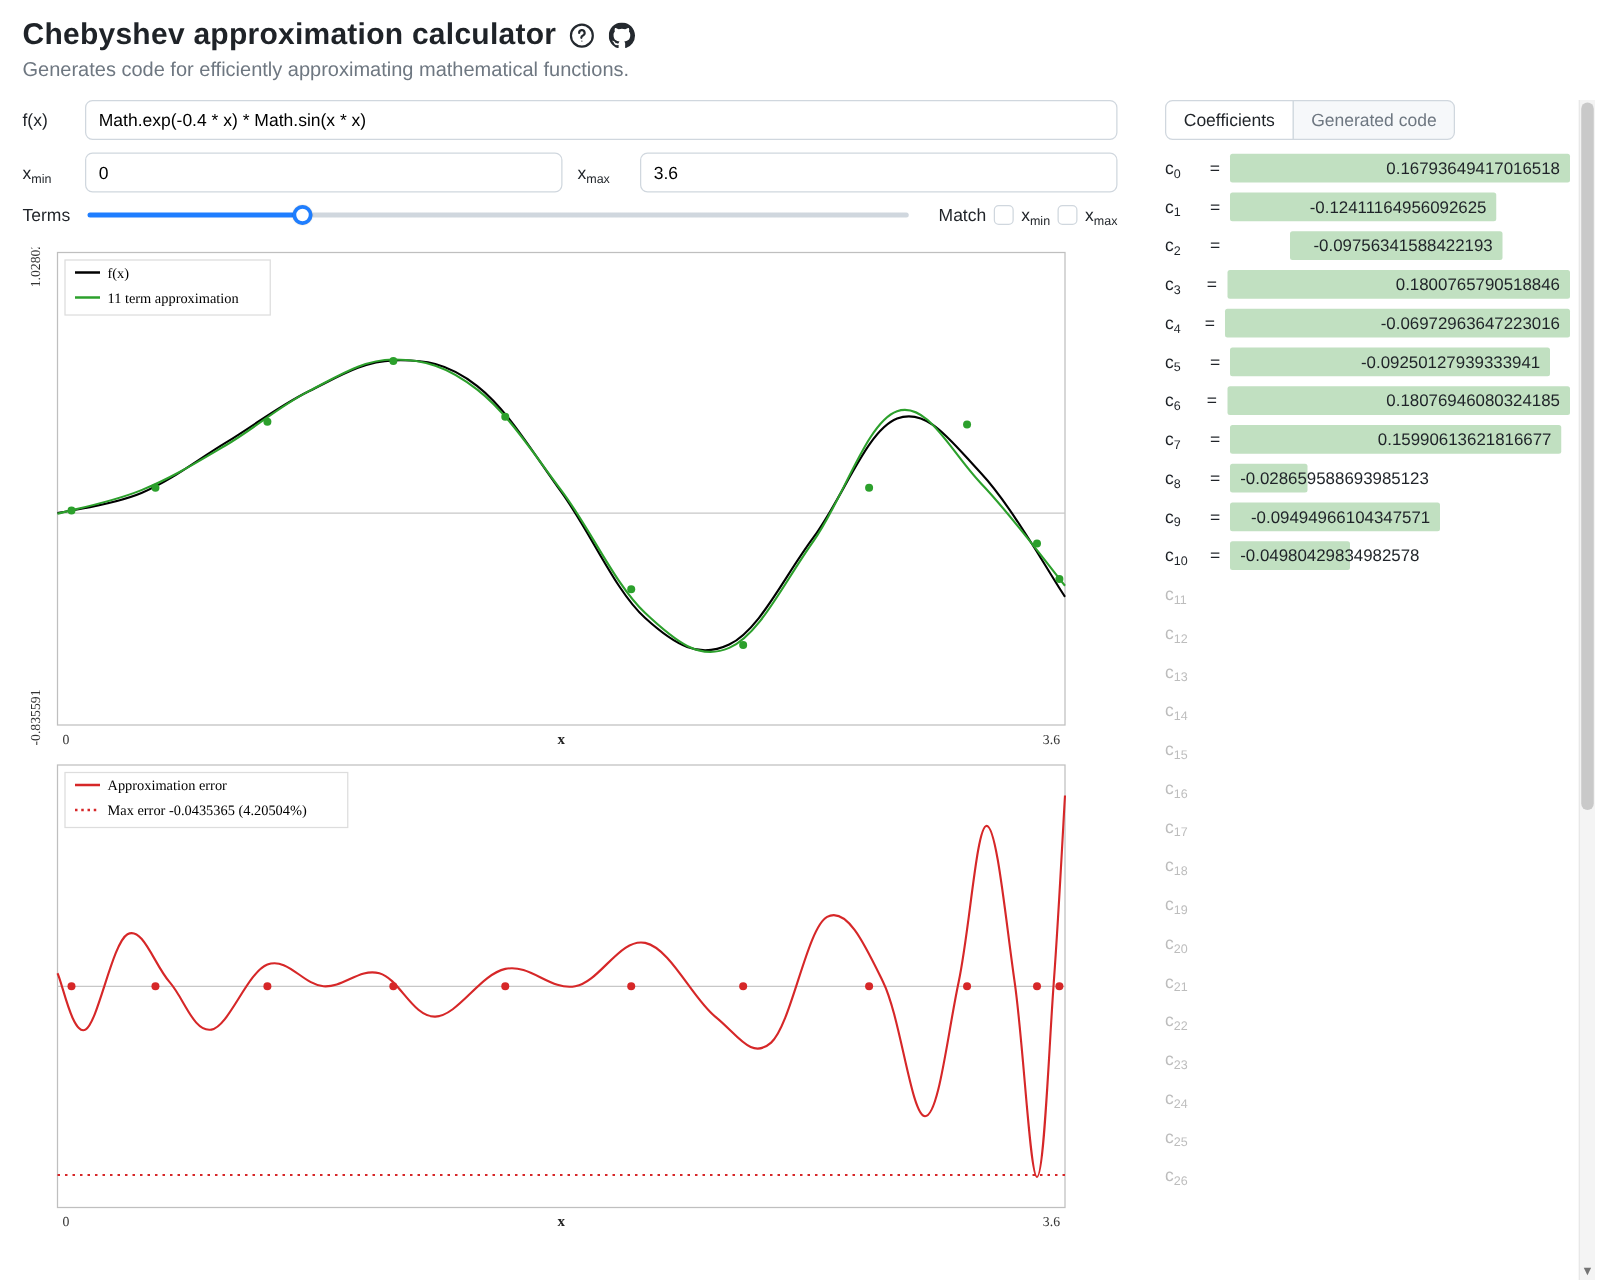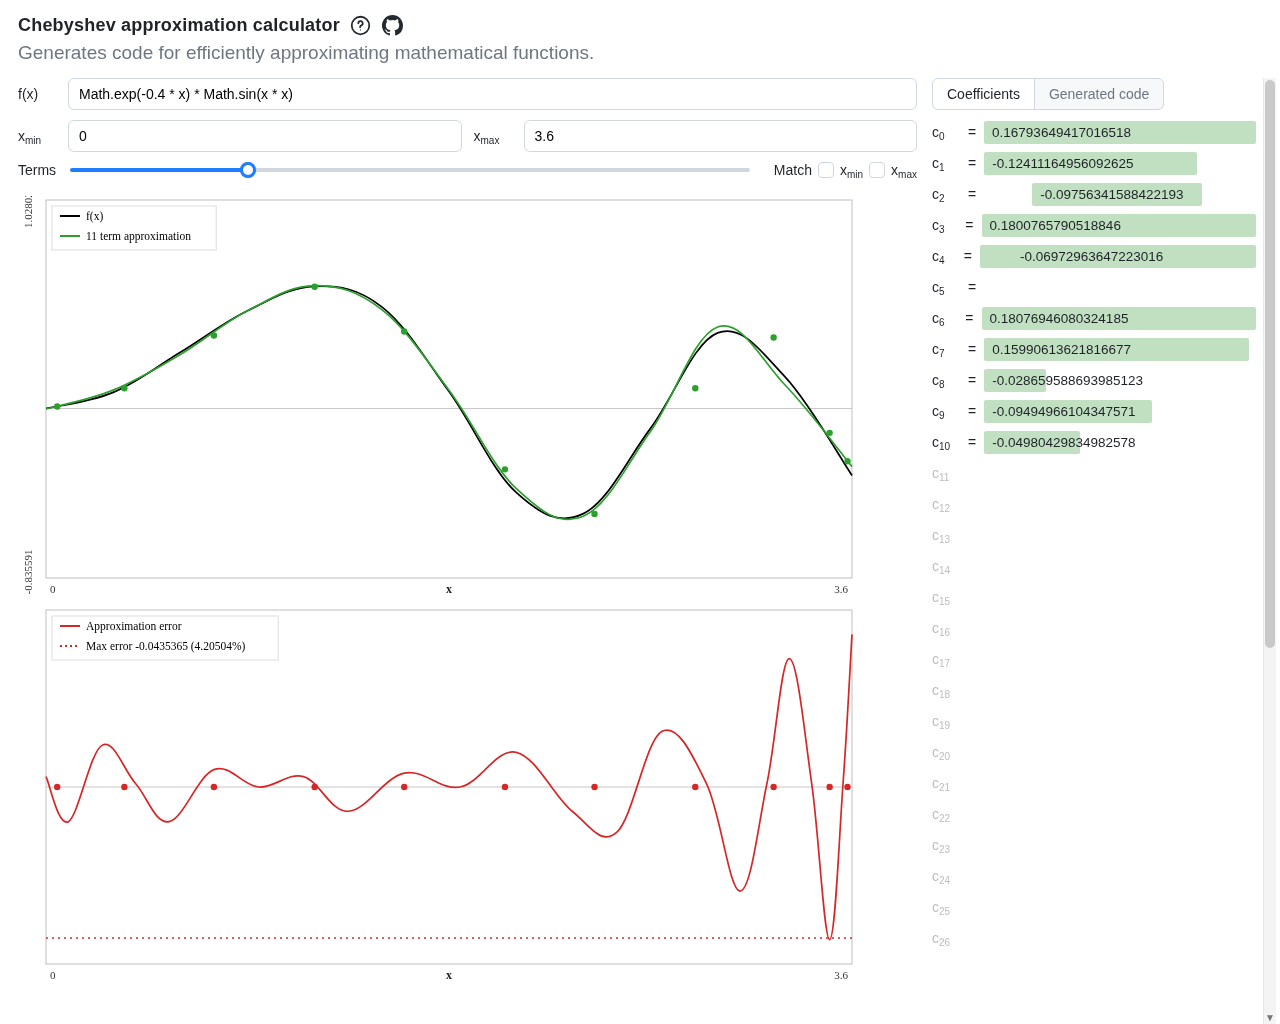--- a/index.html
+++ b/index.html
@@ -7,25 +7,25 @@
     --muted:#6e7781;
     --bg:#ffffff;
     --blue:#1f7eff;
     --green-line:#2ca02c;
     --red-line:#d62728;
     --light-green:#c1e0c1;
   }
   html,body{margin:0;padding:0;font-family:-apple-system,BlinkMacSystemFont,"Segoe UI",Helvetica,Arial,sans-serif;font-size:14px;color:#1f2328;background:var(--bg);}
   .page{padding:14px 18px 0 18px;display:flex;flex-direction:column;height:1010px;}
   .header-row{display:flex;align-items:center;gap:10px;}
-  h1{margin:0;font-size:18px;font-weight:600;letter-spacing:0.2px;}
-  .subtitle{margin:6px 0 14px 0;color:var(--muted);font-size:19px;}
+  h1{margin:0;font-size:24px;font-weight:600;letter-spacing:0.2px;}
+  .subtitle{margin:6px 0 14px 0;color:var(--muted);font-size:16px;}
   .icon-btn{display:inline-flex;align-items:center;justify-content:center;width:22px;height:22px;cursor:pointer;color:#24292f;}
   .icon-btn svg{width:21px;height:21px;}
-  .main{display:flex;gap:15px;flex:1;min-height:0;}
+  .main{display:flex;gap:38px;flex:1;min-height:0;}
   .left{flex:1;min-width:0;display:flex;flex-direction:column;}
   .right{width:330px;display:flex;flex-direction:column;}
   .row{display:flex;align-items:center;gap:8px;margin-bottom:10px;}
   .row label{font-size:14px;}
   .sub{font-size:10px;position:relative;top:3px;}
   input[type=text]{flex:1;padding:7px 10px;border:1px solid var(--border);border-radius:6px;font-size:14px;font-family:inherit;background:#fff;}
   .xmin{width:370px;flex:0 0 370px;}
   .xmax{flex:1;}
   
   .slider-wrap{flex:1;display:flex;align-items:center;position:relative;}
@@ -42,21 +42,21 @@
   .tab.active{background:#fff;font-weight:500;border-color:var(--border);z-index:1;position:relative;}
   .tab.inactive{background:#f6f8fa;color:var(--muted);}
   .tab:first-child{border-top-right-radius:0;border-bottom-right-radius:0;}
   .tab:last-child{border-top-left-radius:0;border-bottom-left-radius:0;}
   
   .coef-list{flex:1;overflow-y:auto;padding-right:6px;}
   .coef-row{display:flex;align-items:center;gap:8px;height:30px;font-size:14px;margin-bottom:1px;}
   .coef-name{width:28px;text-align:left;font-family:-apple-system,BlinkMacSystemFont,"Segoe UI",Helvetica,Arial,sans-serif;}
   .coef-eq{color:#1f2328;}
   .coef-val{height:23px;line-height:23px;padding:0 8px;font-size:13.5px;border-radius:2px;font-variant-numeric:tabular-nums;}
-  .coef-val.filled{background:var(--light-green);}
+  .coef-val.filled{background:var(--light-green);text-align:right;}
   .coef-row.empty .coef-name{color:#bdbdbd;}
   
   .right-scroll{position:relative;}
   .fake-scroll{position:absolute;right:-14px;top:0;bottom:0;width:12px;background:#f4f4f4;border-left:1px solid #e8e8e8;}
   .fake-thumb{position:absolute;left:1px;right:1px;top:2px;height:60%;background:#c9c9c9;border-radius:6px;}
   .fake-arrow{position:absolute;left:0;right:0;height:14px;display:flex;align-items:center;justify-content:center;color:#757575;font-size:10px;}
   .fake-arrow.down{bottom:0;}
   
   .charts{flex:1;display:flex;flex-direction:column;gap:8px;min-height:0;margin-top:8px;}
   .chart-box{position:relative;border:0;}
@@ -205,20 +205,21 @@
             <span class="coef-val filled" style="width: 286px;">0.1800765790518846</span>
           </div>
           <div class="coef-row">
             <span class="coef-name">c<span class="sub">4</span></span>
             <span class="coef-eq">=</span>
             <span class="coef-val filled" style="width: 269px; padding-left: 40px;">-0.06972963647223016</span>
           </div>
           <div class="coef-row">
             <span class="coef-name">c<span class="sub">5</span></span>
             <span class="coef-eq">=</span>
+            <span class="coef-val filled" style="width: 240px;">-0.09250127939333941</span>
           </div>
           <div class="coef-row">
             <span class="coef-name">c<span class="sub">6</span></span>
             <span class="coef-eq">=</span>
             <span class="coef-val filled" style="width: 286px;">0.18076946080324185</span>
           </div>
           <div class="coef-row">
             <span class="coef-name">c<span class="sub">7</span></span>
             <span class="coef-eq">=</span>
             <span class="coef-val filled" style="width: 249px;">0.15990613621816677</span>

